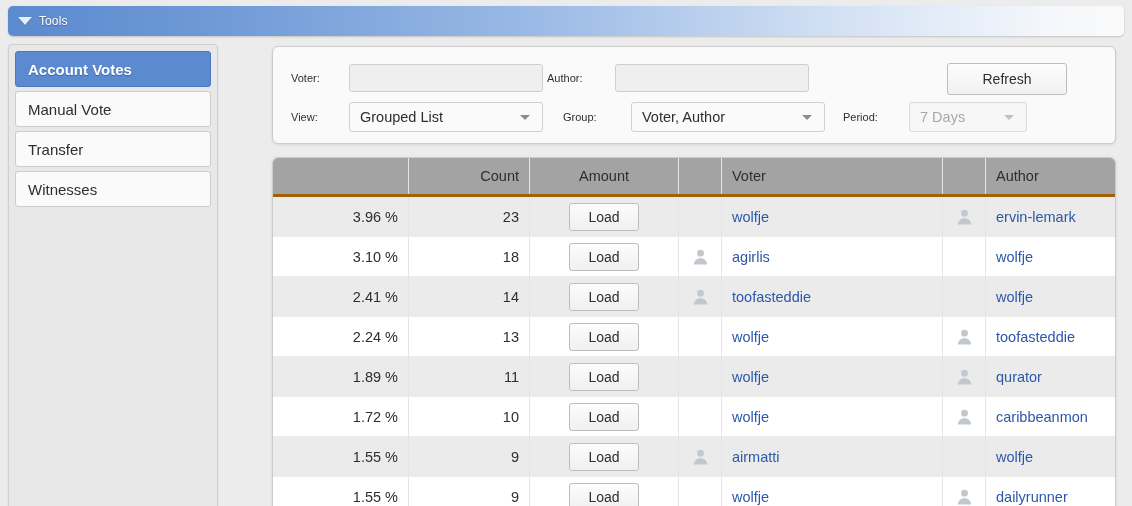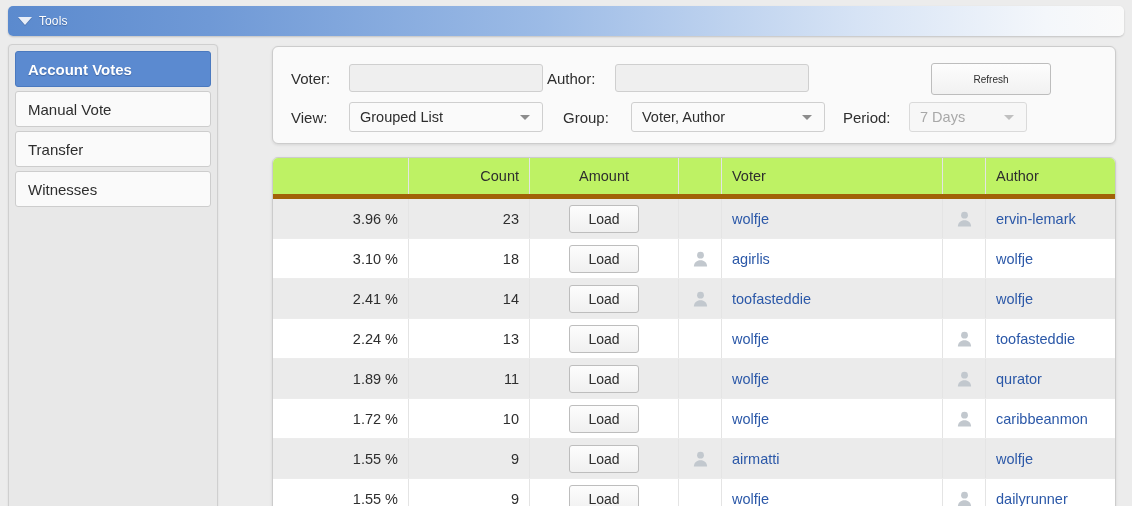--- a/index.html
+++ b/index.html
@@ -100,21 +100,21 @@
   .frow {
     position: absolute;
     display: flex;
     align-items: center;
     height: 30px;
   }
   .frow.r1 { left: 18px; top: 16px; }
   .frow.r2 { left: 18px; top: 55px; }
 
   .flabel {
-    font-size: 15px;
+    font-size: 11px;
     color: #2e2e2e;
     white-space: nowrap;
   }
 
   .ftext {
     border: 1px solid #cfcfcf;
     border-radius: 3px;
     background: #efefef;
     height: 28px;
     box-sizing: border-box;
@@ -154,25 +154,26 @@
   .fselect.disabled .caret { border-top-color: #c0c0c0; }
 
   .btn {
     border: 1px solid #bdbdbd;
     border-radius: 3px;
     background: linear-gradient(to bottom, #fdfdfd, #f1f1f1);
     height: 30px;
     display: flex;
     align-items: center;
     justify-content: center;
-    font-size: 10px;
+    font-size: 14px;
     color: #2e2e2e;
     cursor: pointer;
     font-family: "Liberation Sans", sans-serif;
     white-space: nowrap;
+    margin-left: 16px;
   }
 
   
   .w-voter-label   { width: 58px; }
   .w-voter-input   { width: 194px; }
   .w-author-label  { width: 68px; margin-left: 4px; }
   .w-author-input  { width: 194px; }
   .w-view-label    { width: 58px; }
   .w-view-select   { width: 194px; }
   .w-group-label   { width: 68px; margin-left: 20px; }
@@ -205,23 +206,23 @@
   table.votes {
     width: 100%;
     border-collapse: collapse;
     table-layout: fixed;
     font-size: 14.5px;
   }
   table.votes th {
     height: 36px;
     font-weight: normal;
     color: #2e2e2e;
-    border-bottom: 5px solid #a16207;
+    border-bottom: 3px solid #a16207;
     border-right: 1px solid #e4e4e4;
-    background: #bef264;
+    background: #a3a3a3;
     padding: 0 10px;
     font-size: 14.5px;
   }
   table.votes th:last-child { border-right: none; }
   table.votes td {
     height: 39px;
     border-right: 1px solid #e4e4e4;
     border-bottom: 1px solid #ececec;
     padding: 0 10px;
     color: #2e2e2e;

